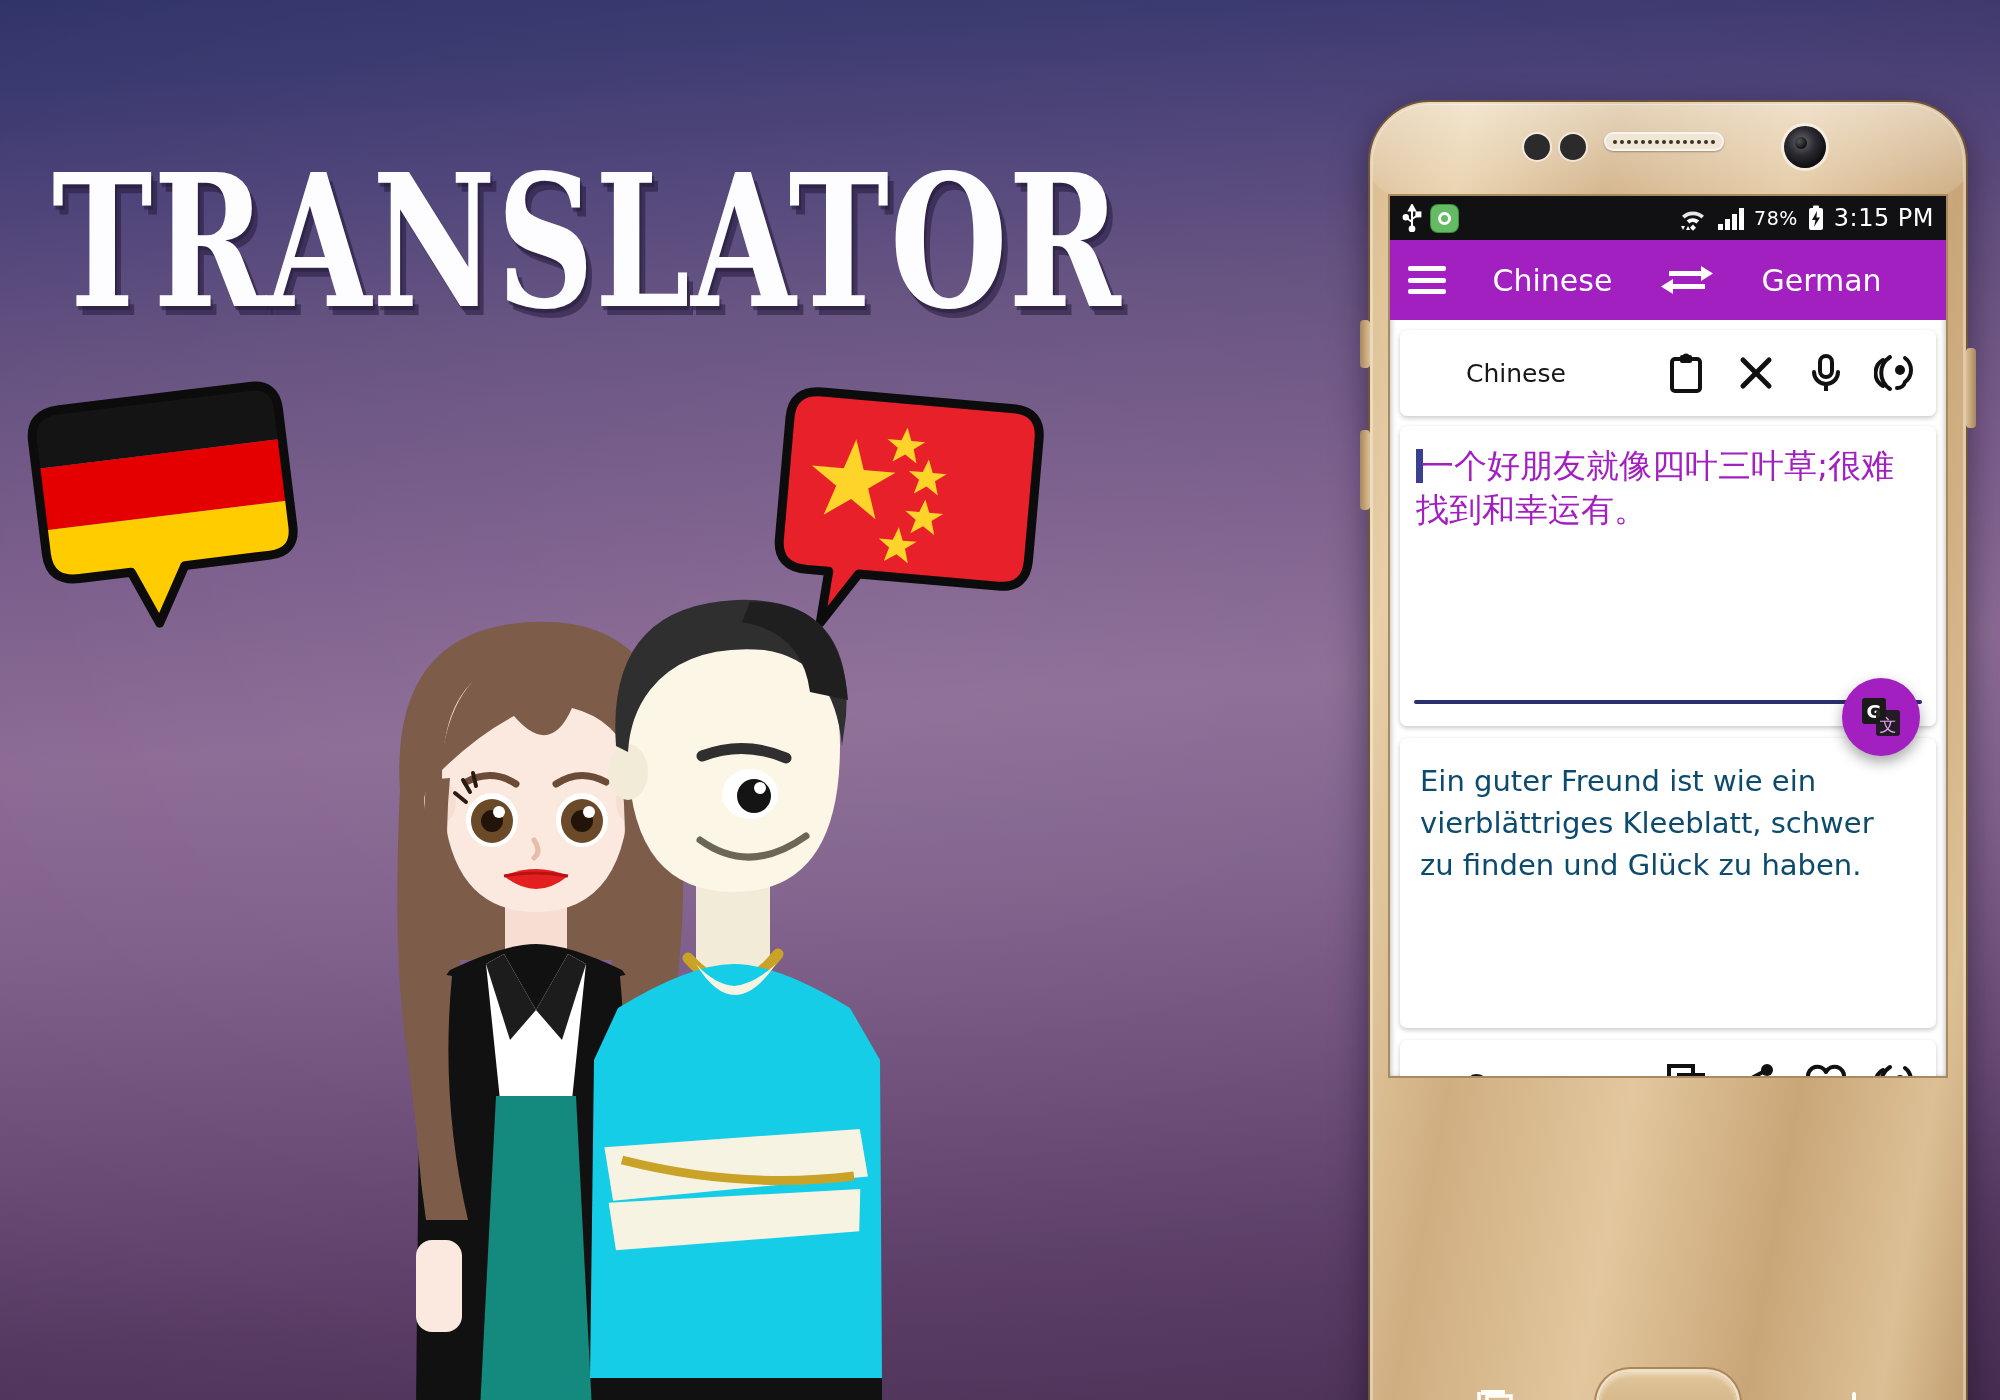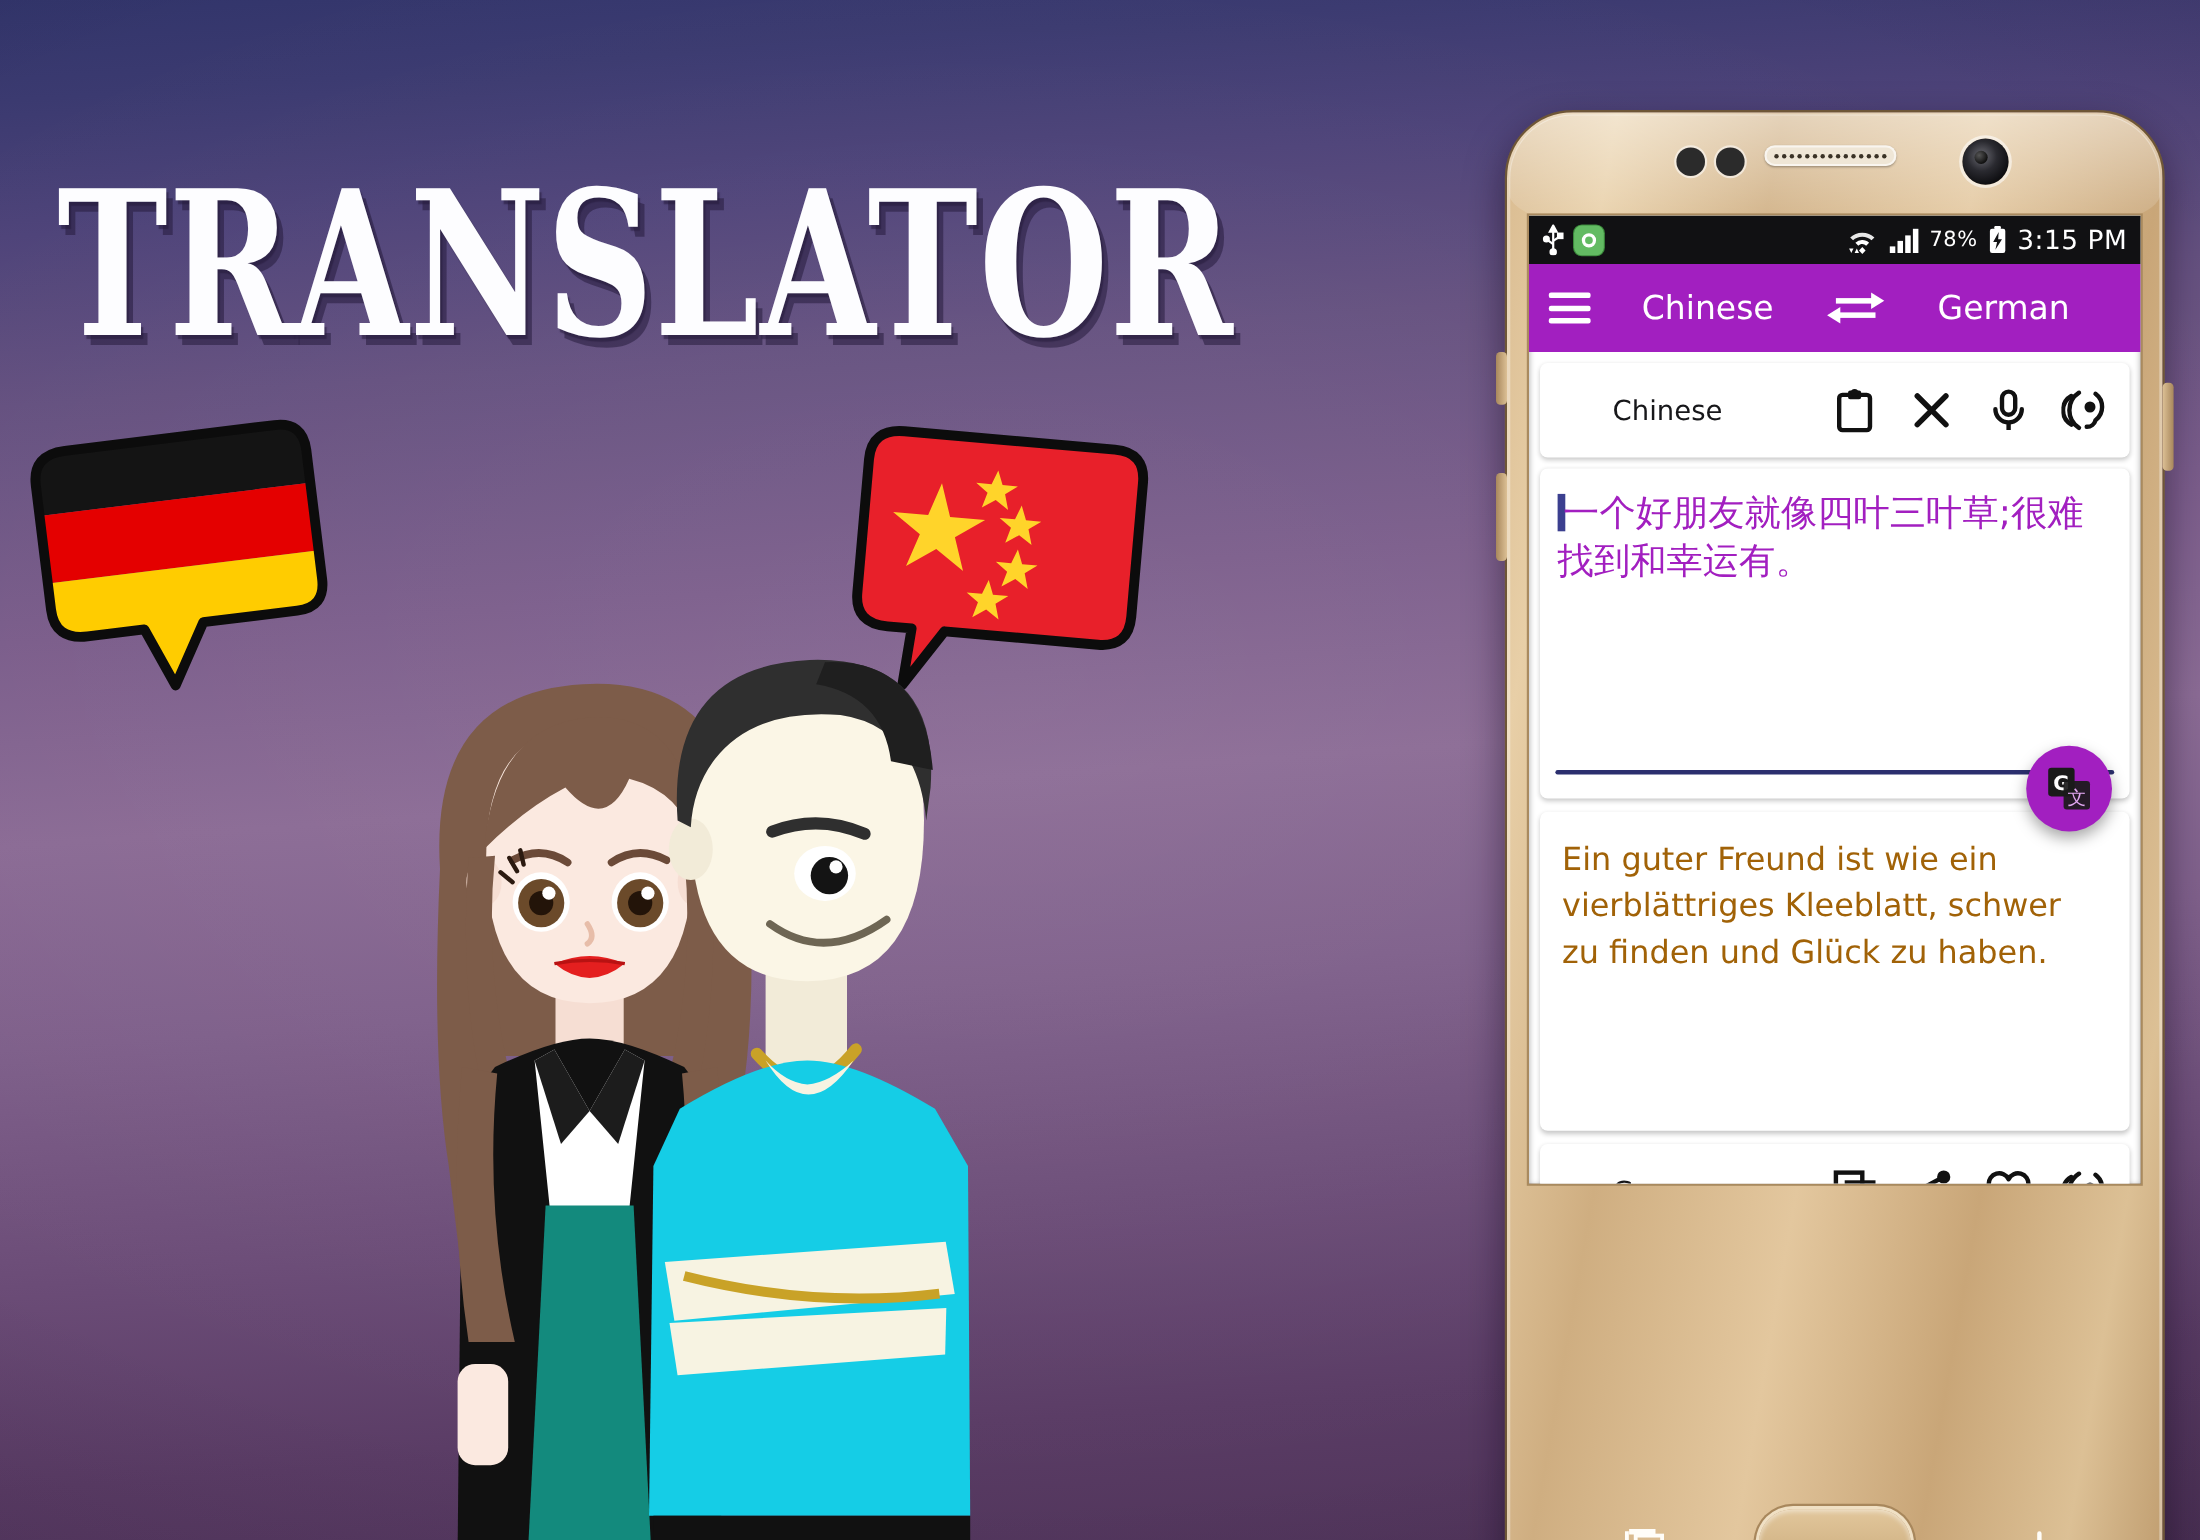--- a/index.html
+++ b/index.html
@@ -172,21 +172,21 @@
   }
   .underline{
     position:absolute;left:14px;right:14px;bottom:22px;height:4px;background:#2b2f6e;border-radius:2px;
   }
 
   .outcard{
     margin:12px 10px 0 10px;background:#fff;border-radius:7px;height:290px;
     box-shadow:0 2px 5px rgba(0,0,0,.22);padding:22px 20px 0 20px;box-sizing:border-box;
   }
   .de-text{
-    font-size:29px;line-height:1.45;color:#a16207;
+    font-size:29px;line-height:1.45;color:#0c4a6e;
     font-family:"DejaVu Sans", sans-serif;
   }
 
   .fab{
     position:absolute;right:26px;top:482px;width:78px;height:78px;border-radius:50%;
     background:#a21fc0;box-shadow:0 6px 14px rgba(0,0,0,.35);
     display:flex;align-items:center;justify-content:center;z-index:5;
   }
   .fab-ico{width:42px;height:42px;}
 

